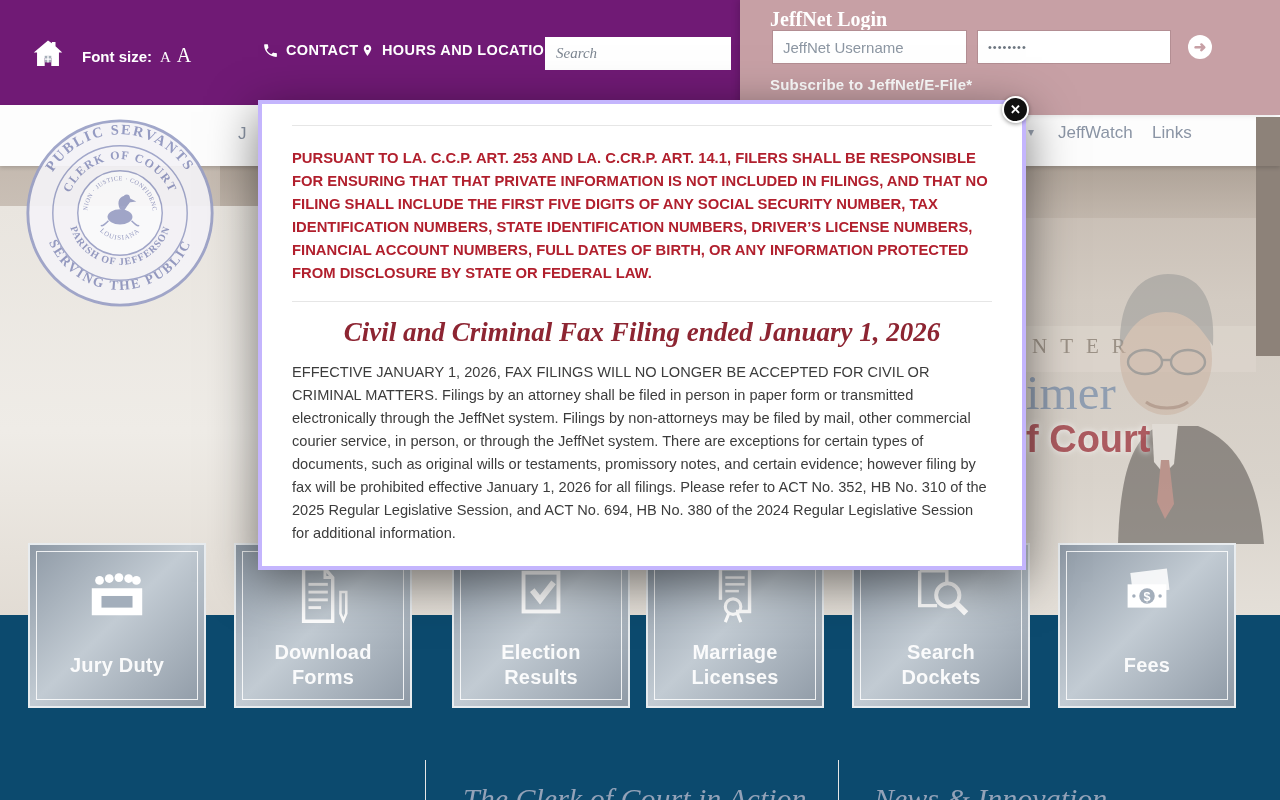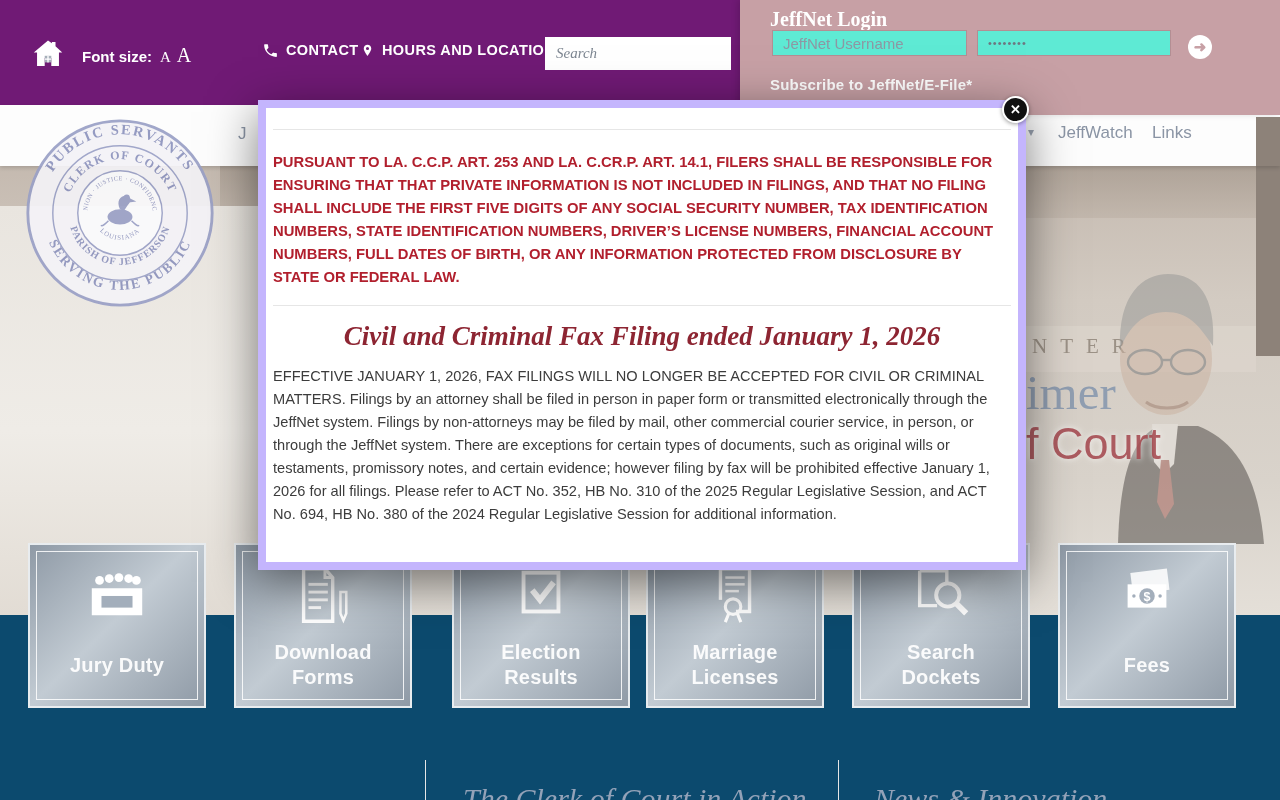--- a/index.html
+++ b/index.html
@@ -19,21 +19,21 @@
   .searchbox input { border:none; outline:none; flex:1; height:100%; padding:0 8px 0 11px;
       font-family:"Liberation Serif",serif; font-style:italic; font-size:15px; color:#555; background:transparent; }
   .searchbox input::placeholder { color:#7d8691; font-style:italic; }
   .search-ico { width:26px; height:26px; margin-right:4px; cursor:pointer; }
 
   
   .jeffnet { position:absolute; left:740px; top:0; width:540px; height:115px; background:#c7a0a5; z-index:2;
       box-shadow:-3px 0 6px rgba(0,0,0,.12); }
   .jeffnet h2 { font-family:"Liberation Serif",serif; font-size:20px; color:#fff; font-weight:bold;
       position:absolute; left:30px; top:8px; }
-  .jn-user, .jn-pass { position:absolute; top:30px; height:26px; border:1px solid #b38e93; background:#5eead4;
+  .jn-user, .jn-pass { position:absolute; top:30px; height:34px; border:1px solid #b38e93; background:#ffffff;
       font-size:15px; color:#555; padding:0 10px; outline:none; }
   .jn-user { left:32px; width:195px; }
   .jn-user::placeholder { color:#8d97a3; }
   .jn-pass { left:237px; width:194px; font-size:11px; letter-spacing:1px; color:#6d7680; }
   .jn-go { position:absolute; left:448px; top:35px; width:24px; height:24px; border-radius:50%; background:#fff;
       color:#c7a0a5; font-size:15px; line-height:24px; text-align:center; font-weight:bold; cursor:pointer; }
   .jn-sub { position:absolute; left:30px; top:76px; color:#fff; font-weight:bold; font-size:15px; letter-spacing:.2px; cursor:pointer; }
 
   
   .navbar { position:absolute; left:0; top:105px; width:1280px; height:61px; background:#fdfdfd; z-index:1;
@@ -51,22 +51,22 @@
   .hero .ceiling { position:absolute; left:220px; top:0; width:1060px; height:52px;
       background:linear-gradient(180deg,#a99d92,#c0b5aa); opacity:.8; }
   .hero .left-building { position:absolute; left:0; top:40px; width:262px; height:409px;
       background:linear-gradient(180deg,#e9e5df 0%, #efece7 55%, #e2dcd4 100%); }
   .hero .right-col { position:absolute; left:1256px; top:0; width:24px; height:190px; background:#8d8279; }
   .hero .sign-band { position:absolute; left:1020px; top:160px; width:236px; height:46px; background:#ddd6cd; opacity:.7; }
   .hero .sign-frag { position:absolute; left:1032px; top:168px; font-family:"Liberation Serif",serif;
       font-size:21px; letter-spacing:13px; color:#9b9186; }
   .hero .name-frag { position:absolute; left:1026px; top:198px; font-family:"Liberation Serif",serif;
       font-size:49px; color:#8496ae; opacity:.85; }
-  .hero .title-frag { position:absolute; left:1026px; top:252px; font-weight:normal;
-      font-size:45px; color:#a84f55; text-shadow:0 0 6px rgba(255,255,255,.9); opacity:.9; }
+  .hero .title-frag { position:absolute; left:1026px; top:252px; font-weight:bold;
+      font-size:38px; color:#a84f55; text-shadow:0 0 6px rgba(255,255,255,.9); opacity:.9; }
   .hero .portrait { position:absolute; left:1048px; top:8px; opacity:.55; }
 
   
   .seal { position:absolute; left:24px; top:117px; width:192px; height:192px; z-index:3; opacity:.92; }
 
   
   .tiles { position:absolute; left:0; top:543px; width:1280px; height:165px; z-index:2; }
   .tile { position:absolute; top:0; width:178px; height:165px; cursor:pointer;
       background:linear-gradient(135deg,#8f9aa6 0%, #c2cbd3 48%, #8f9aa6 100%);
       border:2px solid #e8ecef; }
@@ -82,21 +82,21 @@
   
   .bottom { position:absolute; left:0; top:615px; width:1280px; height:185px; background:#0c4a6e; z-index:1; }
   .bottom .vdiv { position:absolute; top:145px; width:1px; height:40px; background:#e6e6e6; }
   .bottom .vdiv.d1 { left:425px; } .bottom .vdiv.d2 { left:838px; }
   .bottom h3 { position:absolute; top:167px; font-family:"Liberation Serif",serif; font-style:italic;
       font-weight:normal; font-size:30px; color:#93a2b8; white-space:nowrap; }
   .bottom h3.left-h { left:463px; } .bottom h3.right-h { left:874px; }
 
   
   .modal { position:absolute; left:258px; top:100px; width:768px; height:470px; background:#fff;
-      border:8px solid #c4b5fd; z-index:10; box-shadow:0 12px 45px rgba(0,0,0,.5); padding:0 7px; }
+      border:4px solid #c4b5fd; z-index:10; box-shadow:0 12px 45px rgba(0,0,0,.5); padding:0 30px; }
   .modal hr { border:none; border-top:1px solid #e6e6e6; }
   .modal .hr1 { margin-top:21px; }
   .modal .warning { margin-top:21px; color:#b11f2d; font-weight:bold; font-size:14.8px; line-height:23px; }
   .modal .hr2 { margin-top:16px; }
   .modal h1 { margin-top:15px; text-align:center; font-family:"Liberation Serif",serif; font-style:italic;
       font-weight:bold; font-size:27px; color:#8d2532; }
   .modal .body-text { margin-top:13px; color:#3c3c3c; font-size:14.6px; line-height:23px; }
   .modal-close { position:absolute; left:1002px; top:96px; width:27px; height:27px; border-radius:50%;
       background:#111; border:2px solid #fff; color:#fff; font-size:13px; font-weight:bold;
       text-align:center; line-height:23px; z-index:11; cursor:pointer; box-shadow:0 1px 4px rgba(0,0,0,.4); }

